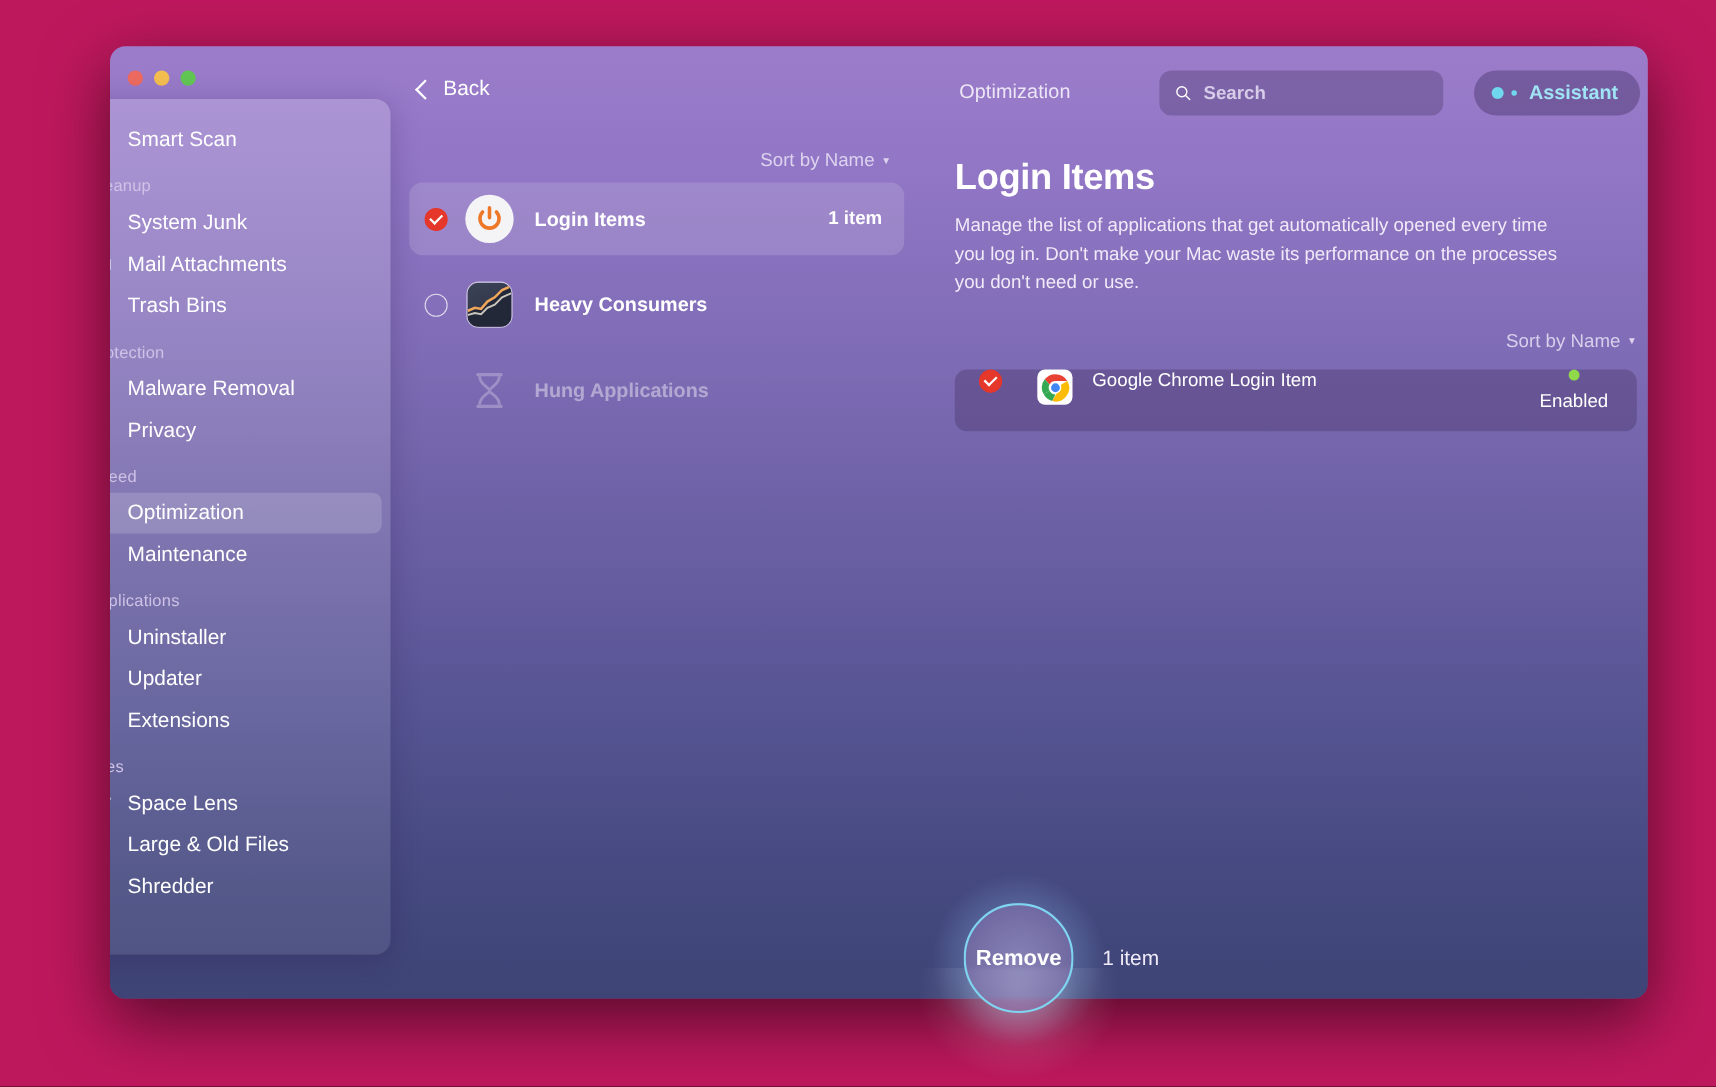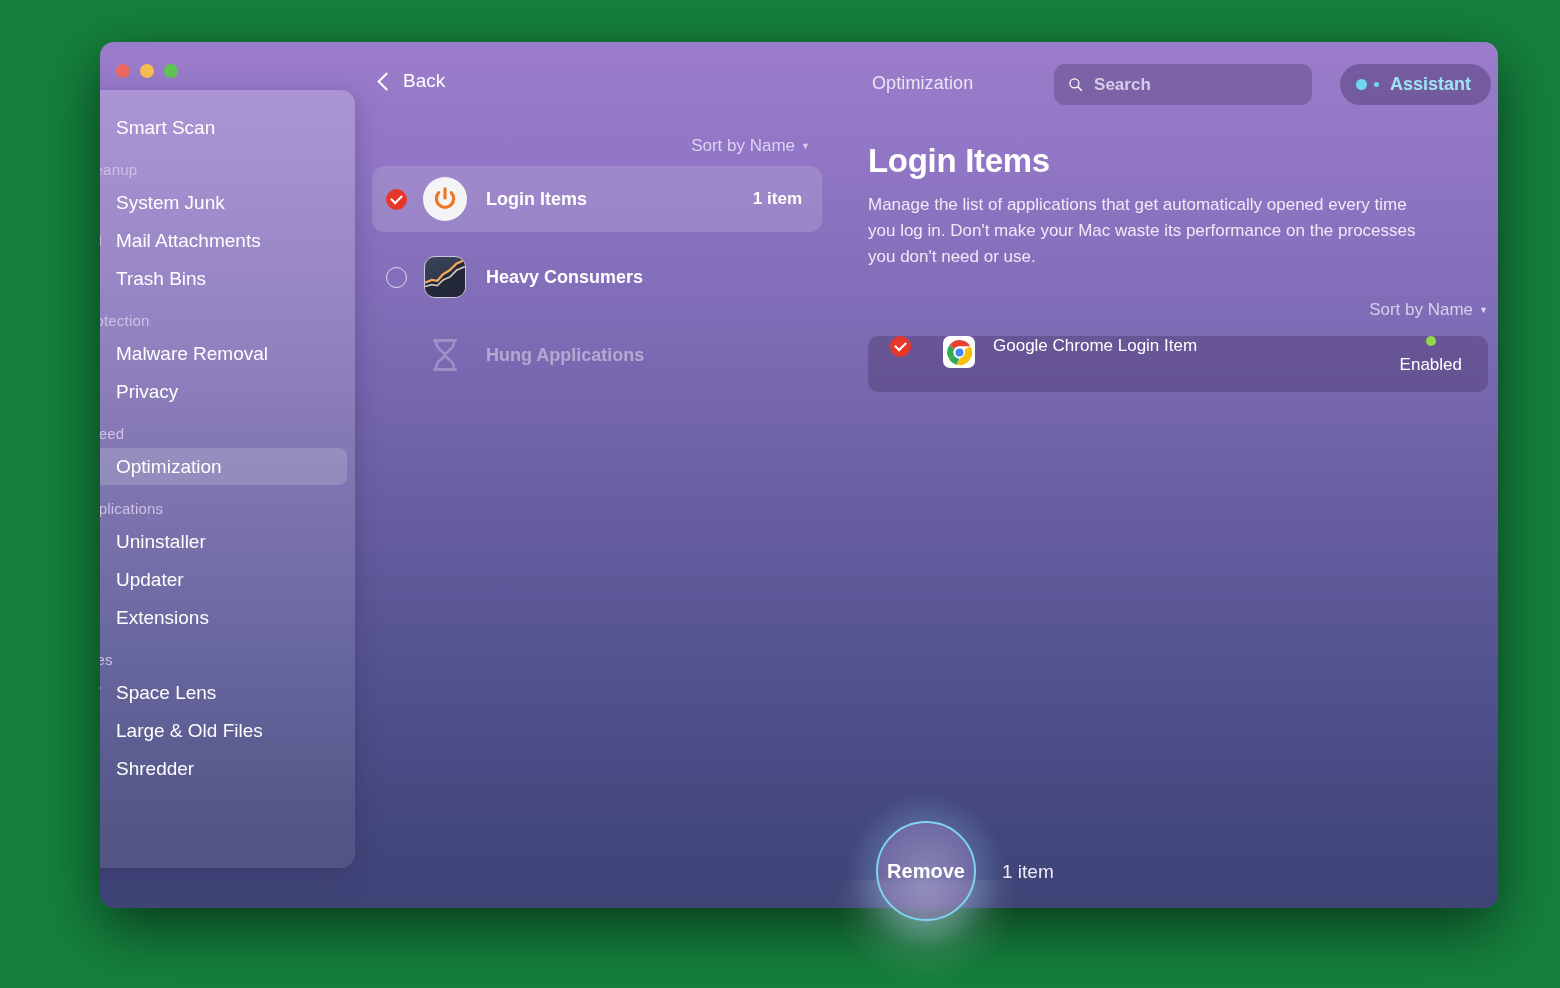--- a/index.html
+++ b/index.html
@@ -2,21 +2,21 @@
 <html><head>
 <meta charset="utf-8">
 <style>
   * { box-sizing: border-box; margin: 0; padding: 0; }
   html, body {
     width: 1560px; height: 988px;
     background: #000;
     font-family: "Liberation Sans", sans-serif;
     overflow: hidden;
   }
-  #root { position: relative; width: 1560px; height: 988px; background: #15803d; }
+  #root { position: relative; width: 1560px; height: 988px; background: #be185d; }
 
   
   .window {
     position: absolute;
     left: 100px; top: 42px;
     width: 1398px; height: 866px;
     border-radius: 14px;
     background: linear-gradient(180deg,
         #9b7cca 0%,
         #9277c6 12%,
@@ -379,20 +379,28 @@
         <span class="sb-ico">
           <svg width="21" height="21" viewBox="0 0 24 24" fill="none" stroke="#fff" stroke-width="1.5">
             <path d="M6 3v5M6 12v9M12 3v9M12 16v5M18 3v3M18 10v11"></path>
             <circle cx="6" cy="10" r="1.9"></circle>
               <circle cx="12" cy="14" r="1.9"></circle>
               <circle cx="18" cy="8" r="1.9"></circle>
           </svg>
         </span>
         <span>Optimization</span>
       </div>
+      <div class="sb-item">
+        <span class="sb-ico">
+          <svg width="21" height="21" viewBox="0 0 24 24" fill="none" stroke="#fff" stroke-width="1.5">
+            <path d="M15.5 3.5a4.8 4.8 0 0 0-4.4 6.7L4 17.3a1.9 1.9 0 0 0 2.7 2.7l7.1-7.1a4.8 4.8 0 0 0 5.8-6.6l-2.6 2.6-2.6-.7-.7-2.6z"></path>
+          </svg>
+        </span>
+        <span>Maintenance</span>
+      </div>
 
       <div class="sb-group-label">Applications</div>
       <div class="sb-item">
         <span class="sb-ico">
           <svg width="21" height="21" viewBox="0 0 24 24" fill="none" stroke="#fff" stroke-width="1.4">
             <circle cx="12" cy="4.5" r="2"></circle>
               <circle cx="5" cy="16" r="2"></circle>
               <circle cx="19" cy="16" r="2"></circle>
             <circle cx="12" cy="11" r="1.6"></circle>
             <path d="M12 6.5v3M10.7 12.2L6.4 14.8M13.3 12.2l4.3 2.6M7 16h10"></path>

